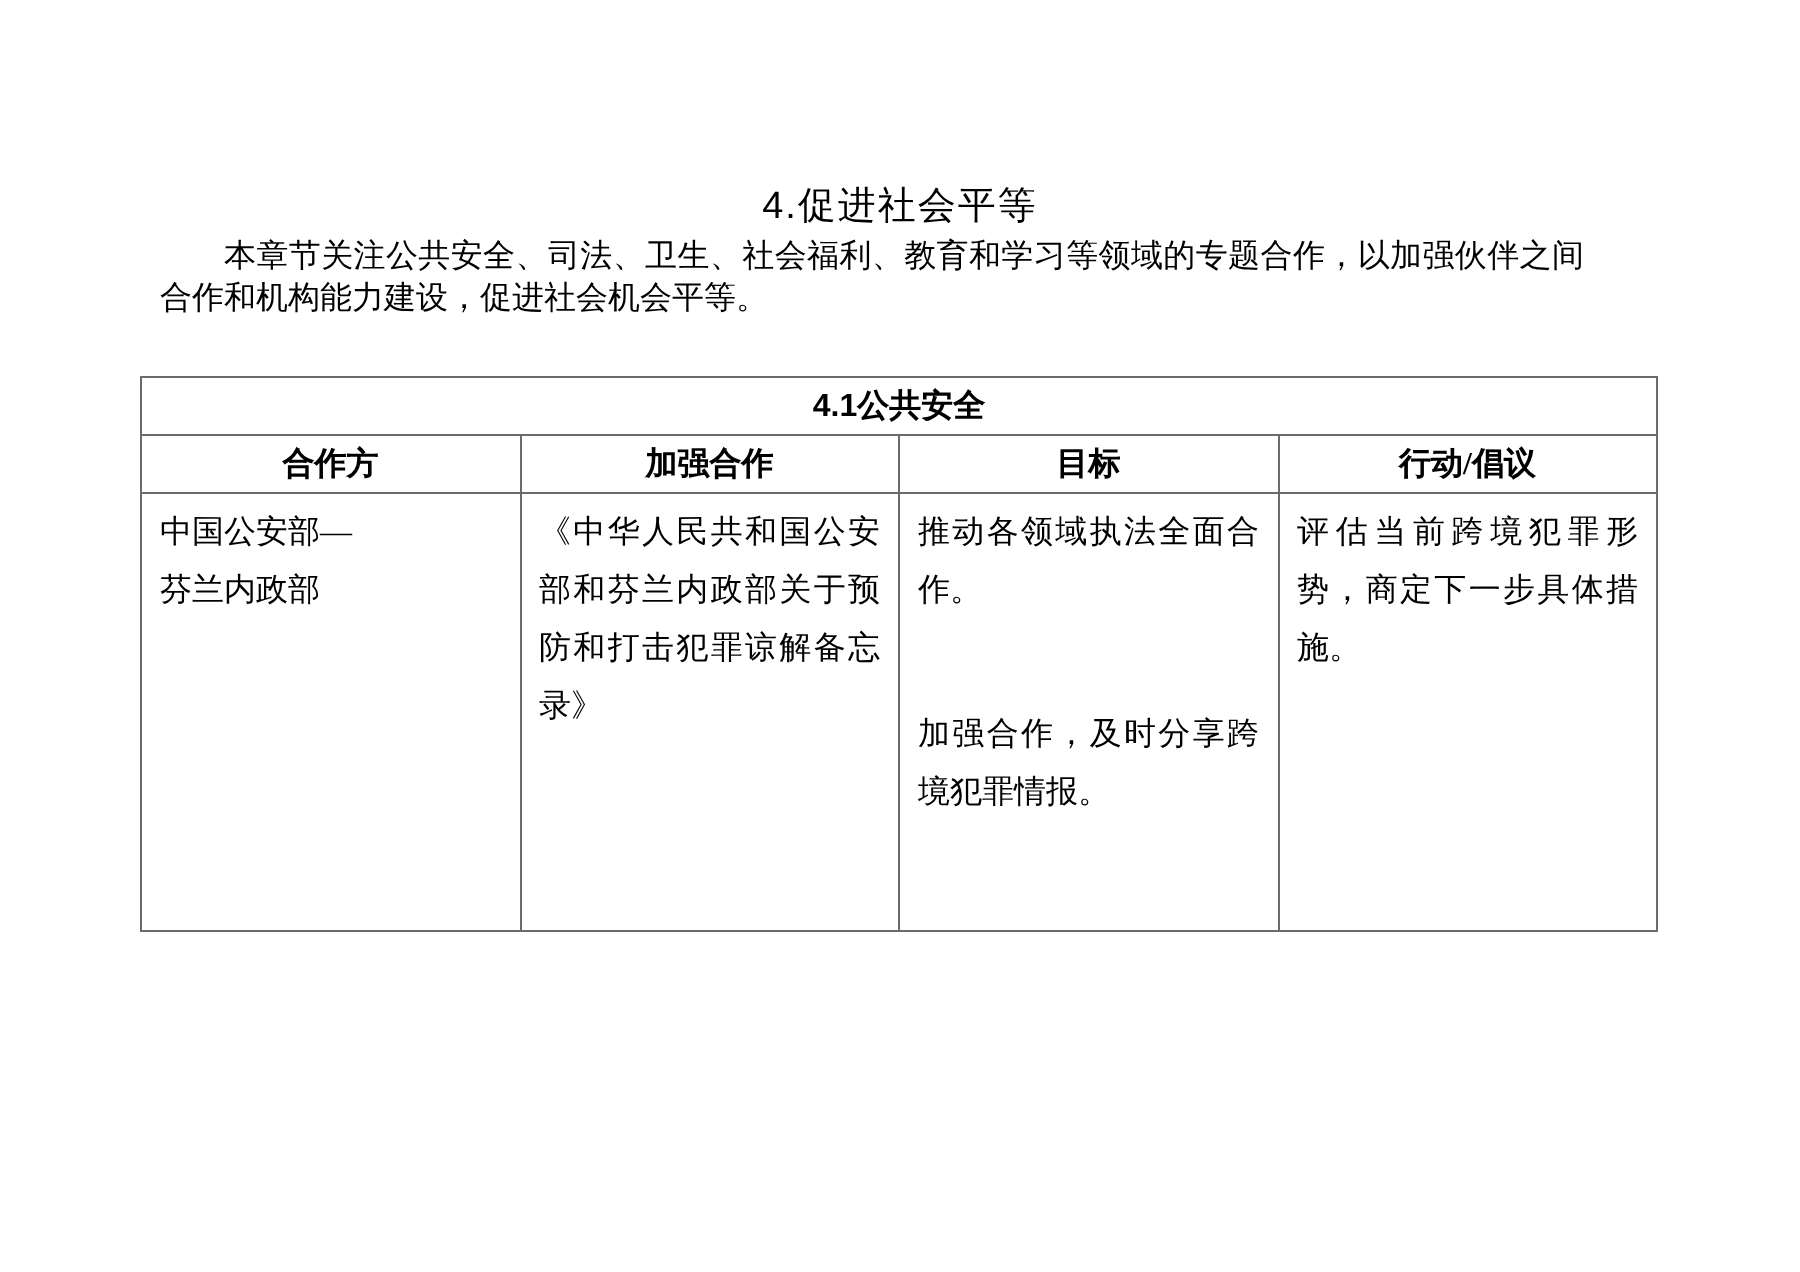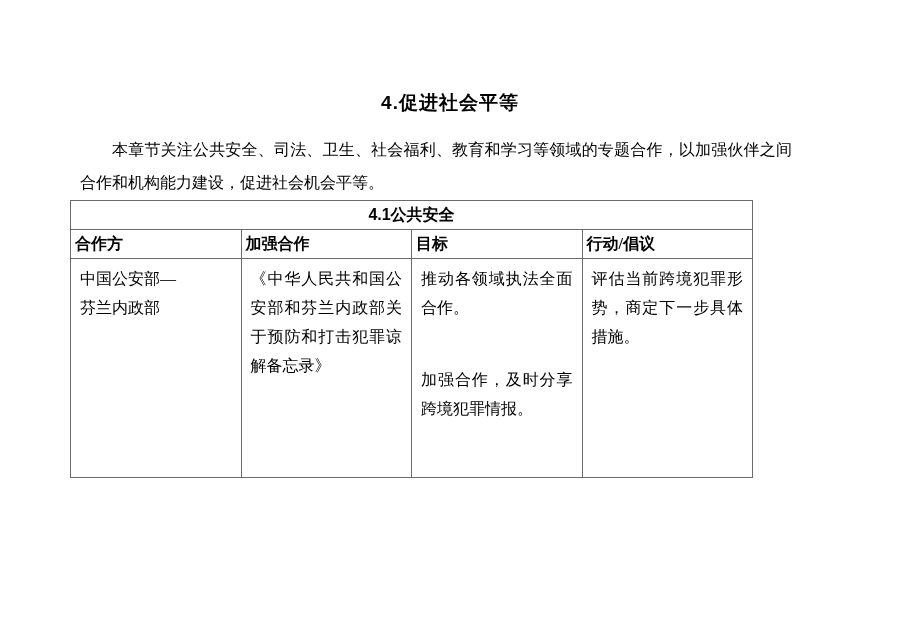--- a/index.html
+++ b/index.html
@@ -19,40 +19,40 @@
     background: #ffffff;
   }
   .doc-title {
     position: absolute;
     top: 90px;
     left: 0;
     width: 100%;
     margin: 0;
     text-align: center;
     font-size: 19px;
-    font-weight: bold;
+    font-weight: normal;
     font-family: "Liberation Sans", "DejaVu Sans", sans-serif;
     letter-spacing: 1px;
   }
   .intro {
     position: absolute;
-    top: 133px;
+    top: 118px;
     left: 80px;
     width: 712px;
     margin: 0;
     font-size: 16px;
-    line-height: 33px;
+    line-height: 21px;
     text-align: justify;
     text-indent: 2em;
   }
   table.coop {
     position: absolute;
-    top: 200px;
+    top: 188px;
     left: 70px;
-    width: 683px;
+    width: 759px;
     border-collapse: collapse;
     table-layout: fixed;
     border-radius: 22px;
   }
   table.coop td {
     border: 1px solid #6b6b6b;
     font-size: 16px;
     overflow: hidden;
   }
   td.caption-cell {
@@ -62,21 +62,21 @@
     font-weight: bold;
     font-family: "Liberation Sans", "DejaVu Sans", sans-serif;
     padding: 0;
   }
   tr.head-row td {
     height: 26px;
     vertical-align: middle;
     font-weight: bold;
     font-family: Liberation Serif, serif;
     padding: 1px 4px;
-    text-align: left;
+    text-align: center;
   }
   tr.body-row td {
     height: 208px;
     vertical-align: top;
     padding: 5px 9px;
     line-height: 29px;
     text-align: justify;
   }
   td.partner-cell {
     white-space: pre-line;

